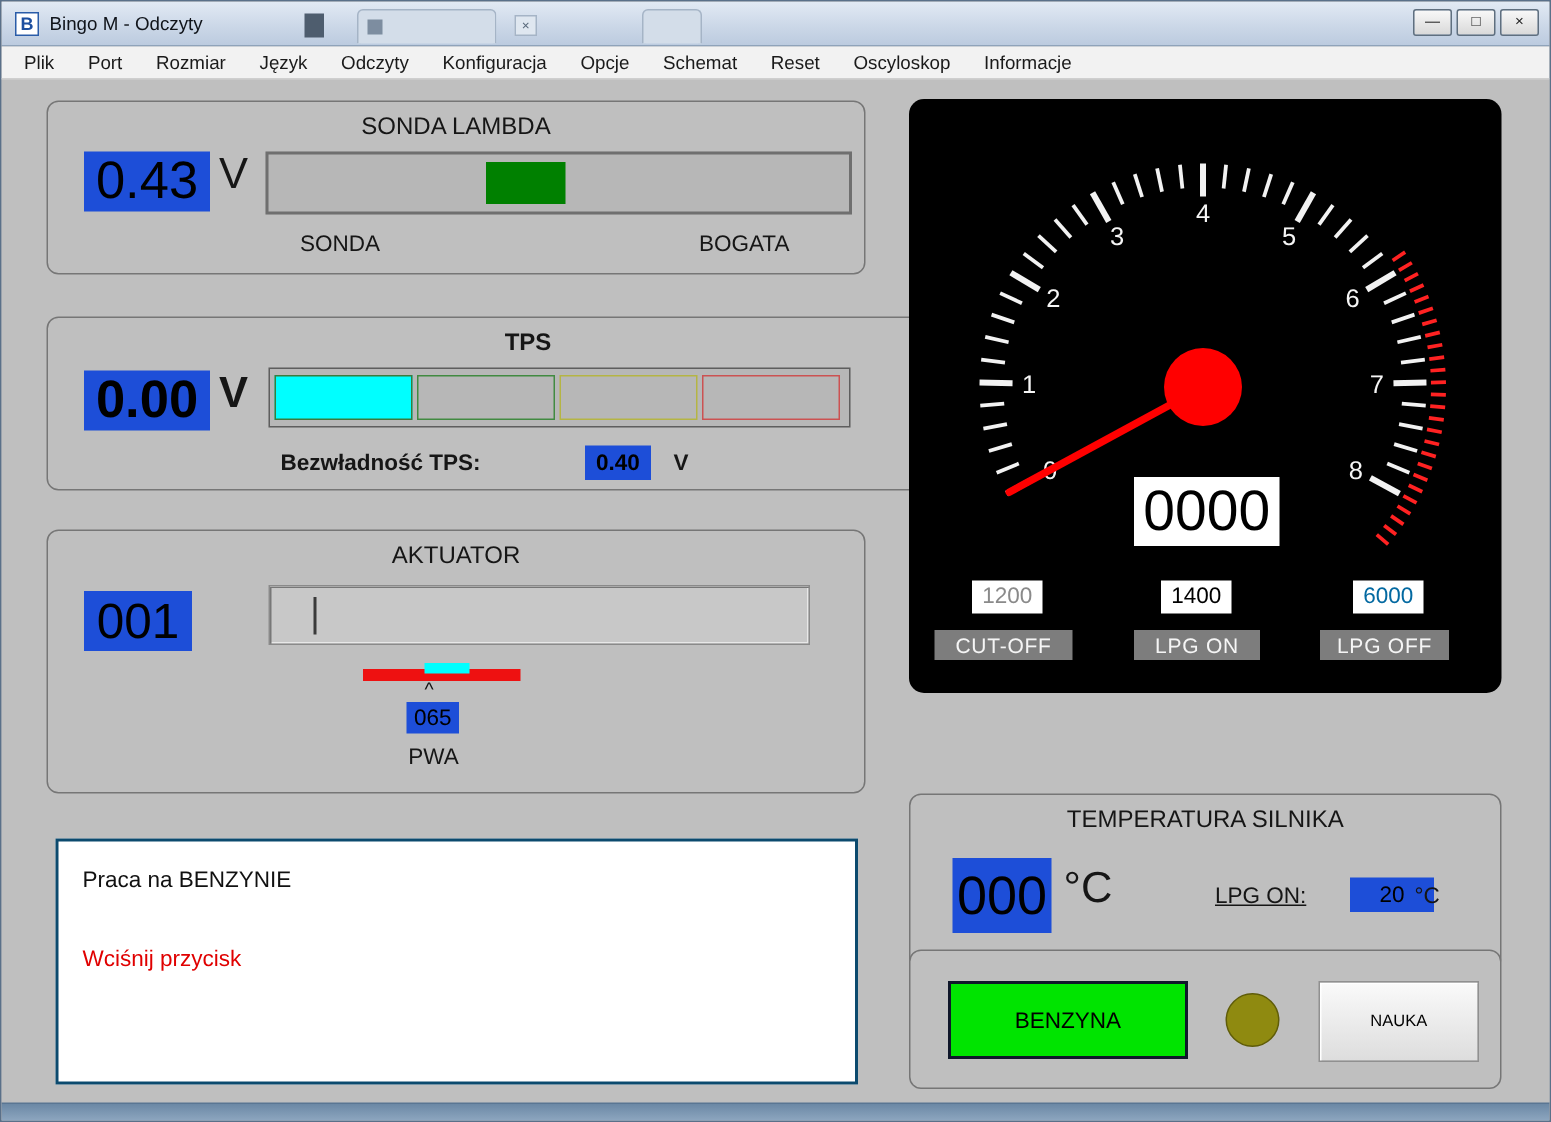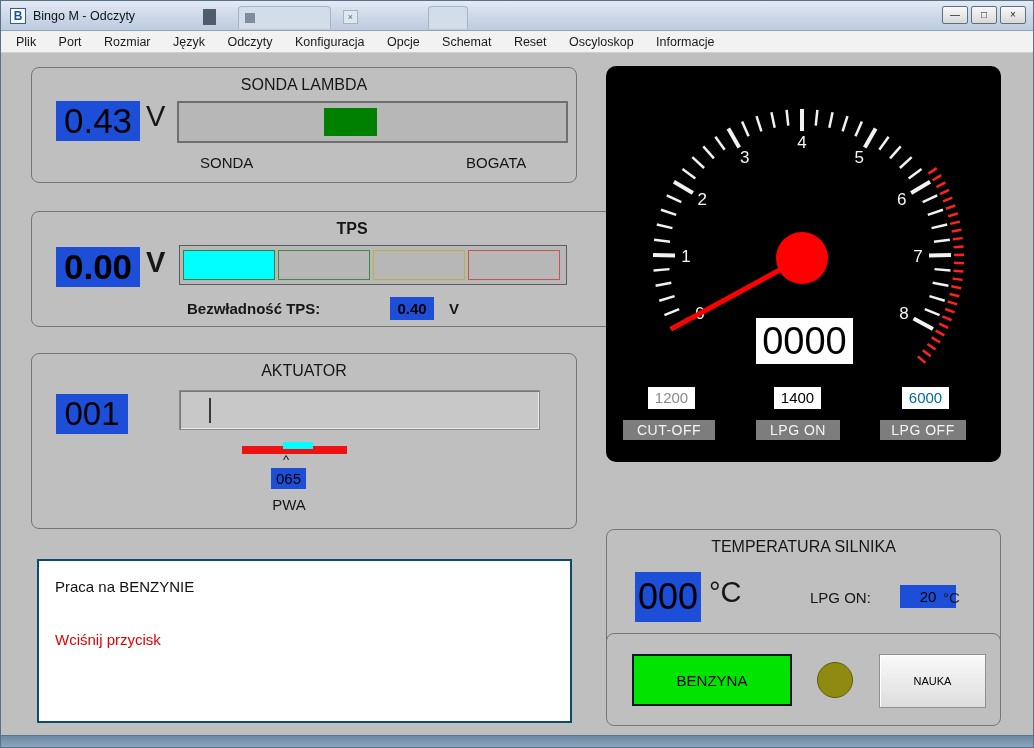--- a/index.html
+++ b/index.html
@@ -80,21 +80,21 @@
   .rpm-val { position:absolute; top:321px; width:47px; height:22px; background:#fff; font-size:15px; text-align:center; line-height:22px; }
   .rv1 { left:42px; } .rv2 { left:168px; } .rv3 { left:296px; }
   .rpm-btn { position:absolute; top:354px; height:20px; background:#7d7d7d; color:#f5f5f5; font-size:14px;
     text-align:center; line-height:20px; letter-spacing:.5px; }
   .rb1 { left:17px; width:92px; } .rb2 { left:150px; width:84px; } .rb3 { left:274px; width:86px; }
 
   
   .p-temp { left:605px; top:436px; width:395px; height:118px;margin-top:40px; }
   .p-temp .vbox.main-val { left:28px; top:42px; width:66px; height:50px; font-size:36px; }
   .p-temp .unit { left:102px; top:46px; font-size:29px; }
-  .p-temp .lpg-lbl { left:203px; top:59px; }
+  .p-temp .lpg-lbl { left:203px; top:59px;text-decoration:underline; }
   .p-temp .lpg-val { left:293px; top:55px; width:56px; height:23px; font-size:15px; }
   .p-temp .lpg-unit { left:336px; top:59px; }
 
   
   .p-fuel { left:605px; top:580px; width:395px; height:93px; }
   .btn-benzyna { position:absolute; left:25px; top:20px; width:160px; height:52px; border:2px solid #0f172a;
     color:#000; font-size:15px; display:flex; align-items:center; justify-content:center; cursor:default; }
   .led { position:absolute; left:210px; top:28px; width:36px; height:36px; border-radius:50%; border:1px solid #5f5c08; }
   .btn-nauka { position:absolute; left:272px; top:20px; width:107px; height:54px;
     background:linear-gradient(180deg,#fafafa,#dddddd); border:1px solid #909090; box-shadow: inset 1px 1px 0 #fff;

